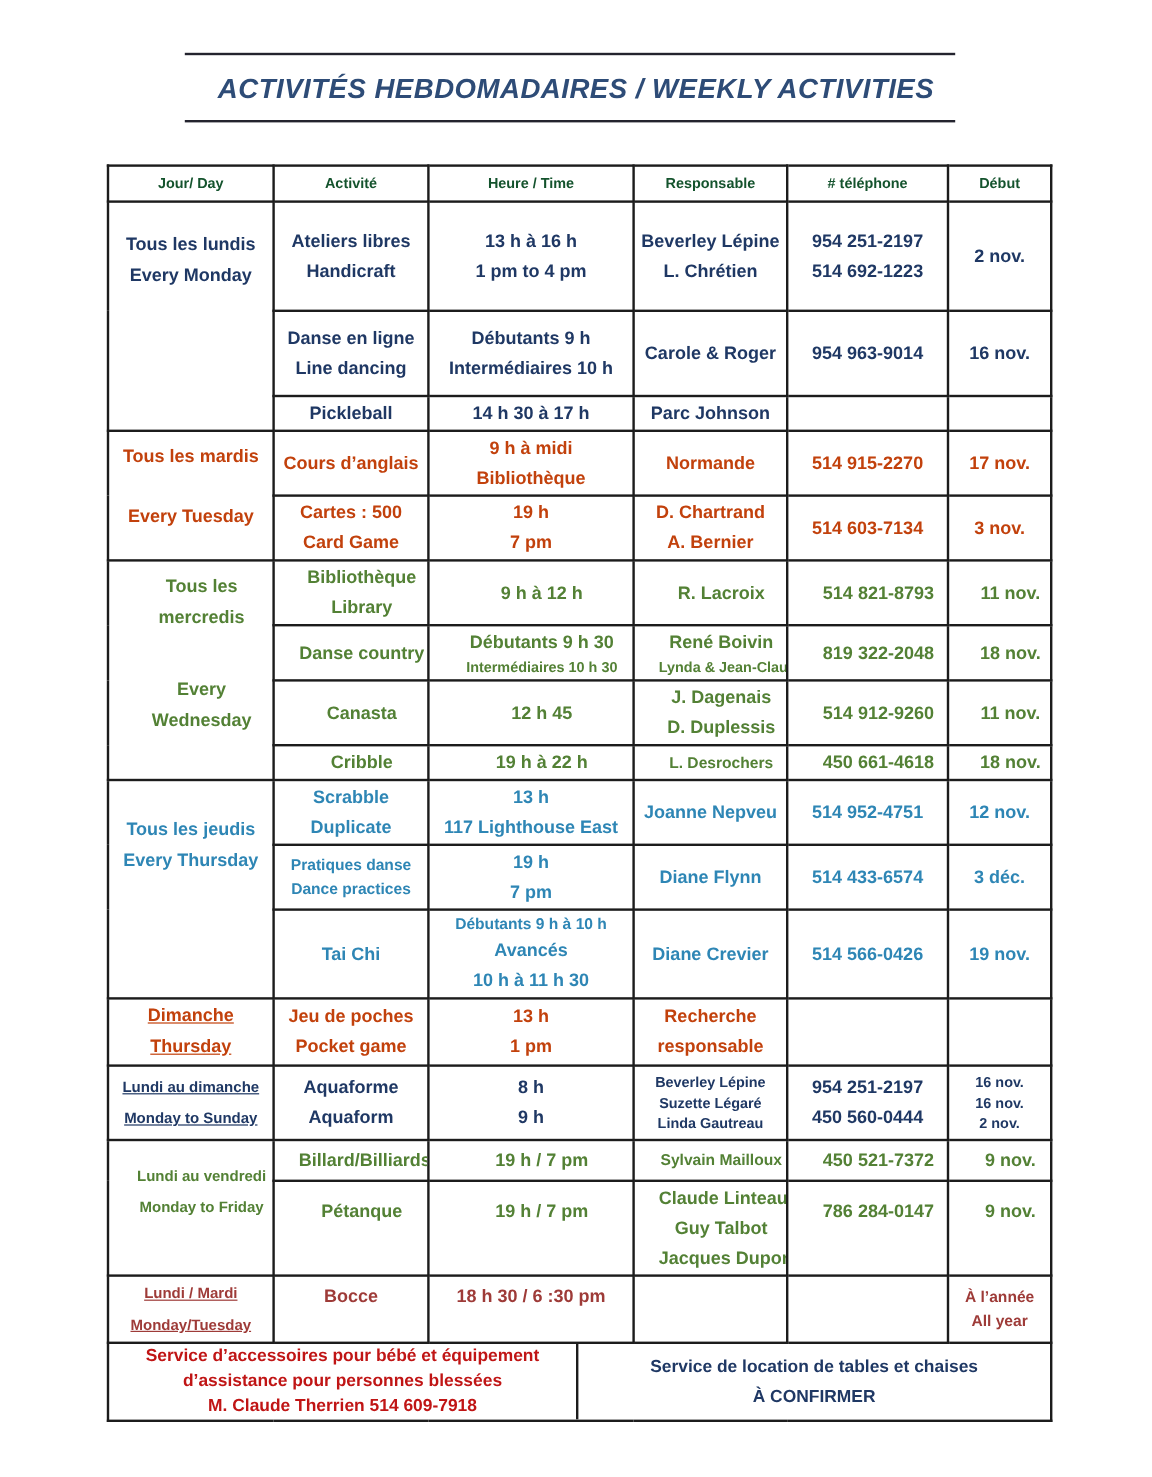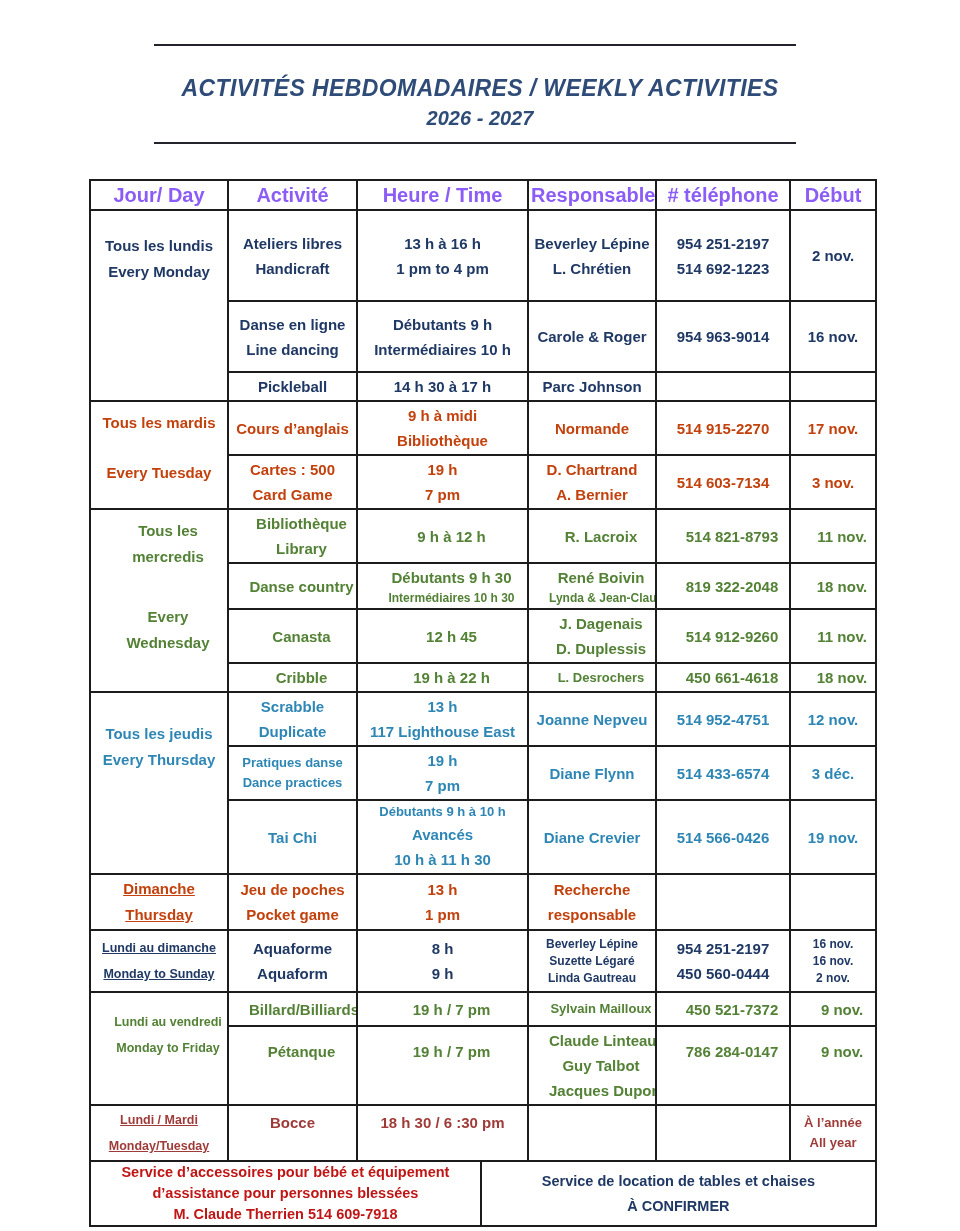--- a/index.html
+++ b/index.html
@@ -1,25 +1,25 @@
 <!DOCTYPE html>
 <html><head>
 <meta charset="utf-8">
 <style>
   html,body{margin:0;padding:0;}
   body{width:960px;height:1231px;background:#ffffff;font-family:"Liberation Sans",sans-serif;}
   .rule{height:0;border-top:2px solid #23232e;width:642px;margin-left:154px;}
   .rule-top{margin-top:44px;}
   .rule-bottom{margin-top:12px;}
   .title{color:#2e4c77;font-weight:bold;font-style:italic;text-align:center;}
-  .t1{font-size:23px;margin-top:29px;letter-spacing:.4px;}
+  .t1{font-size:23px;margin-top:15px;letter-spacing:.4px;}
   .t2{font-size:20px;margin-top:5px;}
   table{border-collapse:collapse;table-layout:fixed;width:786px;margin:35px 0 0 89px;}
   th,td{border:2px solid #1c1c1c;text-align:center;vertical-align:middle;padding:1px 2px;font-weight:bold;overflow:hidden;}
-  th{color:#8b5cf6;font-size:20px;font-weight:bold;height:26px;}
+  th{color:#14532d;font-size:12px;font-weight:bold;height:26px;}
   .ln{font-size:15px;line-height:25px;white-space:nowrap;}
   .sm{font-size:12px;line-height:17px;}
   .s13{font-size:13px;line-height:20px;}
   tr.navy td{color:#1f3864;} tr.red td{color:#c2410c;} tr.green td{color:#538135;padding-left:20px;}
   tr.blue td{color:#2e86b5;} tr.maroon td{color:#9e3b38;}
   td.day{vertical-align:top;}
   td.day .ln{line-height:26px;}
   td.day-mon{padding-top:22px;}
   td.day-tue{padding-top:8px;}
   td.day-tue .gap{margin-top:24px;}
@@ -34,21 +34,20 @@
   .fr{flex:1;color:#1f3864;display:flex;flex-direction:column;justify-content:center;}
   .fl .ln{font-size:14.5px;line-height:21px;}
   .fr .ln{font-size:14.5px;line-height:25px;}
 </style>
 </head>
 <body>
 
 <div>
   <div class="rule rule-top"></div>
   <div class="title t1">ACTIVITÉS HEBDOMADAIRES / WEEKLY ACTIVITIES</div>
-  <div class="title t2">2026 - 2027</div>
   <div class="rule rule-bottom"></div>
 
   <table>
     <colgroup>
       <col style="width:138px">
         <col style="width:129px">
         <col style="width:171px">
       <col style="width:128px">
         <col style="width:134px">
         <col style="width:86px">

